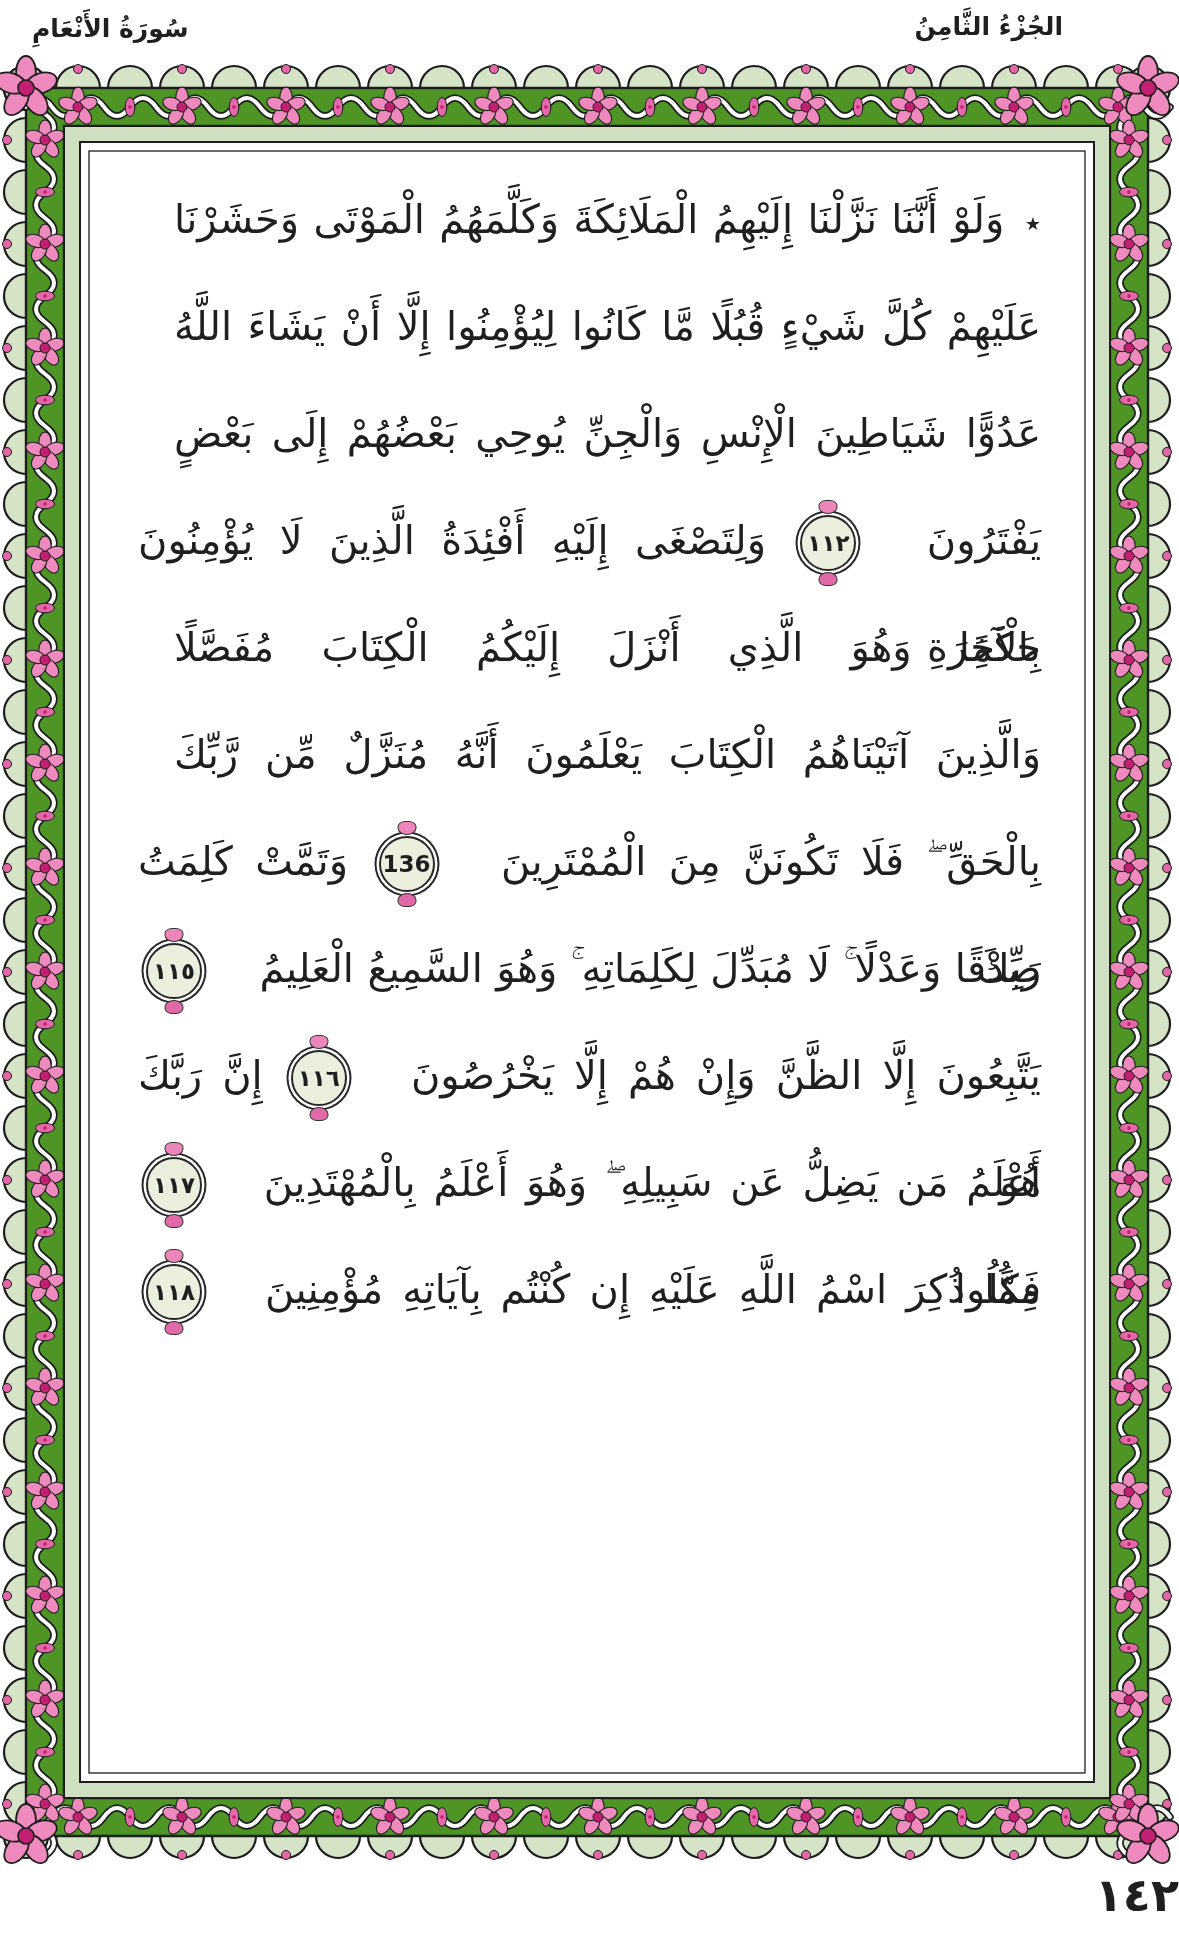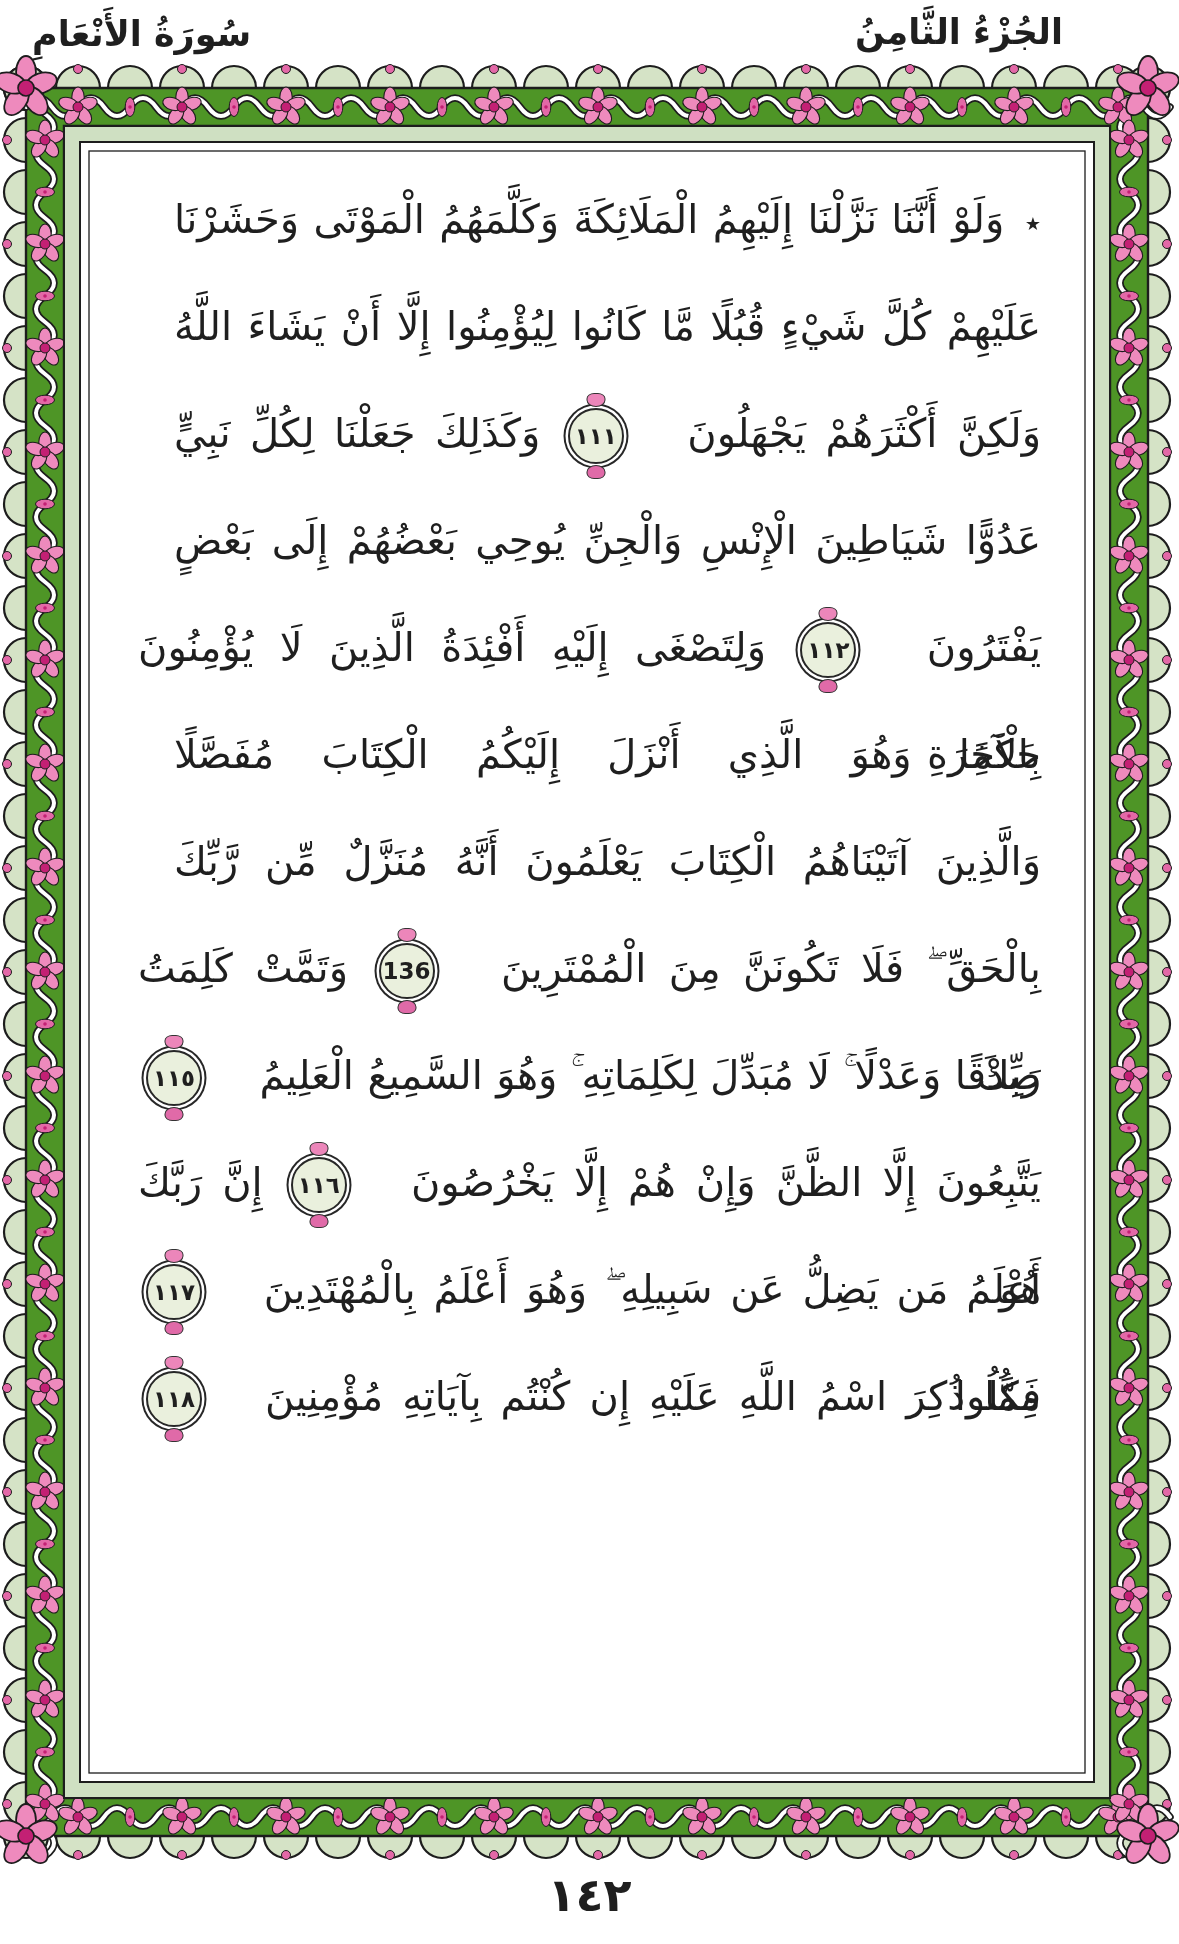--- a/index.html
+++ b/index.html
@@ -5,21 +5,21 @@
   html,body{margin:0;padding:0;}
   body{
     width:1179px;height:1944px;position:relative;overflow:hidden;
     background:#ffffff;
     font-family:"DejaVu Sans",sans-serif;
     --outline:#1d1d1d; --text:#1f1f1f;
   }
   
   .hdr{
     position:absolute;direction:rtl;color:var(--text);
-    font-size:35px;font-weight:bold;letter-spacing:0;
+    font-size:25px;font-weight:bold;letter-spacing:0;
     white-space:nowrap;
   }
   .hdr-right{top:12px;right:116px;}
   .hdr-left{top:14px;left:32px;}
   
   .frame{position:absolute;left:2px;top:64px;width:1170px;height:1796px;}
   .frame svg{display:block;width:100%;height:100%;overflow:visible;}
   
   .qtext{
     position:absolute;top:166px;left:138px;width:903px;
@@ -45,21 +45,21 @@
     content:"";position:absolute;left:50%;transform:translateX(-50%);
     width:17px;height:12px;background:#ec86ba;
     border:1.2px solid #333;border-radius:50% 50% 62% 62%;
   }
   .ayah::before{top:-17px;}
   .ayah::after{bottom:-17px;background:#e06aa8;border-radius:62% 62% 50% 50%;}
   .rub{font-size:30px;vertical-align:middle;color:#222;margin-left:6px;}
   
   .pageno{
     position:absolute;top:1868px;left:0;width:100%;
-    text-align:center;font-size:46px;font-weight:bold;color:var(--text);
+    font-size:46px;font-weight:bold;color:var(--text);
     direction:rtl;
   }
 </style>
 </head>
 <body style="--outline: #1d1d1d; --text: #1f1f1f;">
 
 <div class="hdr hdr-right">الجُزْءُ الثَّامِنُ</div>
 <div class="hdr hdr-left">سُورَةُ الأَنْعَامِ</div>
 
 <div class="frame">
@@ -826,21 +826,20 @@
         <ellipse cx="0" cy="-10" rx="6.2" ry="10" fill="#ee8abd" stroke="#1d1d1d" stroke-width="1.1" transform="rotate(216)"></ellipse>
         <ellipse cx="0" cy="-10" rx="6.2" ry="10" fill="#ee8abd" stroke="#1d1d1d" stroke-width="1.1" transform="rotate(288)"></ellipse>
         <circle r="5" fill="#c32074" stroke="#1d1d1d" stroke-width="1"></circle>
       </g>
     </svg>
 </div>
 
 <div class="qtext" id="qtext">
     <div class="qline"><span class="rub">٭</span> <span class="qword">وَلَوْ أَنَّنَا نَزَّلْنَا إِلَيْهِمُ الْمَلَائِكَةَ وَكَلَّمَهُمُ الْمَوْتَى وَحَشَرْنَا</span></div>
     <div class="qline"><span class="qword">عَلَيْهِمْ كُلَّ شَيْءٍ قُبُلًا مَّا كَانُوا لِيُؤْمِنُوا إِلَّا أَنْ يَشَاءَ اللَّهُ</span></div>
-    <div class="qline"><span class="qword">وَلَكِنَّ أَكْثَرَهُمْ يَجْهَلُونَ</span> <span class="ayah">١١١</span> <span class="qword">وَكَذَلِكَ جَعَلْنَا لِكُلِّ نَبِيٍّ</span></div>
     <div class="qline"><span class="qword">عَدُوًّا شَيَاطِينَ الْإِنْسِ وَالْجِنِّ يُوحِي بَعْضُهُمْ إِلَى بَعْضٍ</span></div>
     <div class="qline"><span class="qword">يَفْتَرُونَ</span> <span class="ayah">١١٢</span> <span class="qword">وَلِتَصْغَى إِلَيْهِ أَفْئِدَةُ الَّذِينَ لَا يُؤْمِنُونَ بِالْآخِرَةِ</span></div>
     <div class="qline"><span class="qword">حَكَمًا وَهُوَ الَّذِي أَنْزَلَ إِلَيْكُمُ الْكِتَابَ مُفَصَّلًا</span></div>
     <div class="qline"><span class="qword">وَالَّذِينَ آتَيْنَاهُمُ الْكِتَابَ يَعْلَمُونَ أَنَّهُ مُنَزَّلٌ مِّن رَّبِّكَ</span></div>
     <div class="qline"><span class="qword">بِالْحَقِّ ۖ فَلَا تَكُونَنَّ مِنَ الْمُمْتَرِينَ</span> <span class="ayah">136</span> <span class="qword">وَتَمَّتْ كَلِمَتُ رَبِّكَ</span></div>
     <div class="qline"><span class="qword">صِدْقًا وَعَدْلًا ۚ لَا مُبَدِّلَ لِكَلِمَاتِهِ ۚ وَهُوَ السَّمِيعُ الْعَلِيمُ</span> <span class="ayah">١١٥</span></div>
     <div class="qline"><span class="qword">يَتَّبِعُونَ إِلَّا الظَّنَّ وَإِنْ هُمْ إِلَّا يَخْرُصُونَ</span> <span class="ayah">١١٦</span> <span class="qword">إِنَّ رَبَّكَ هُوَ</span></div>
     <div class="qline"><span class="qword">أَعْلَمُ مَن يَضِلُّ عَن سَبِيلِهِ ۖ وَهُوَ أَعْلَمُ بِالْمُهْتَدِينَ</span> <span class="ayah">١١٧</span> <span class="qword">فَكُلُوا</span></div>
     <div class="qline"><span class="qword">مِمَّا ذُكِرَ اسْمُ اللَّهِ عَلَيْهِ إِن كُنْتُم بِآيَاتِهِ مُؤْمِنِينَ</span> <span class="ayah">١١٨</span></div>
   </div>

